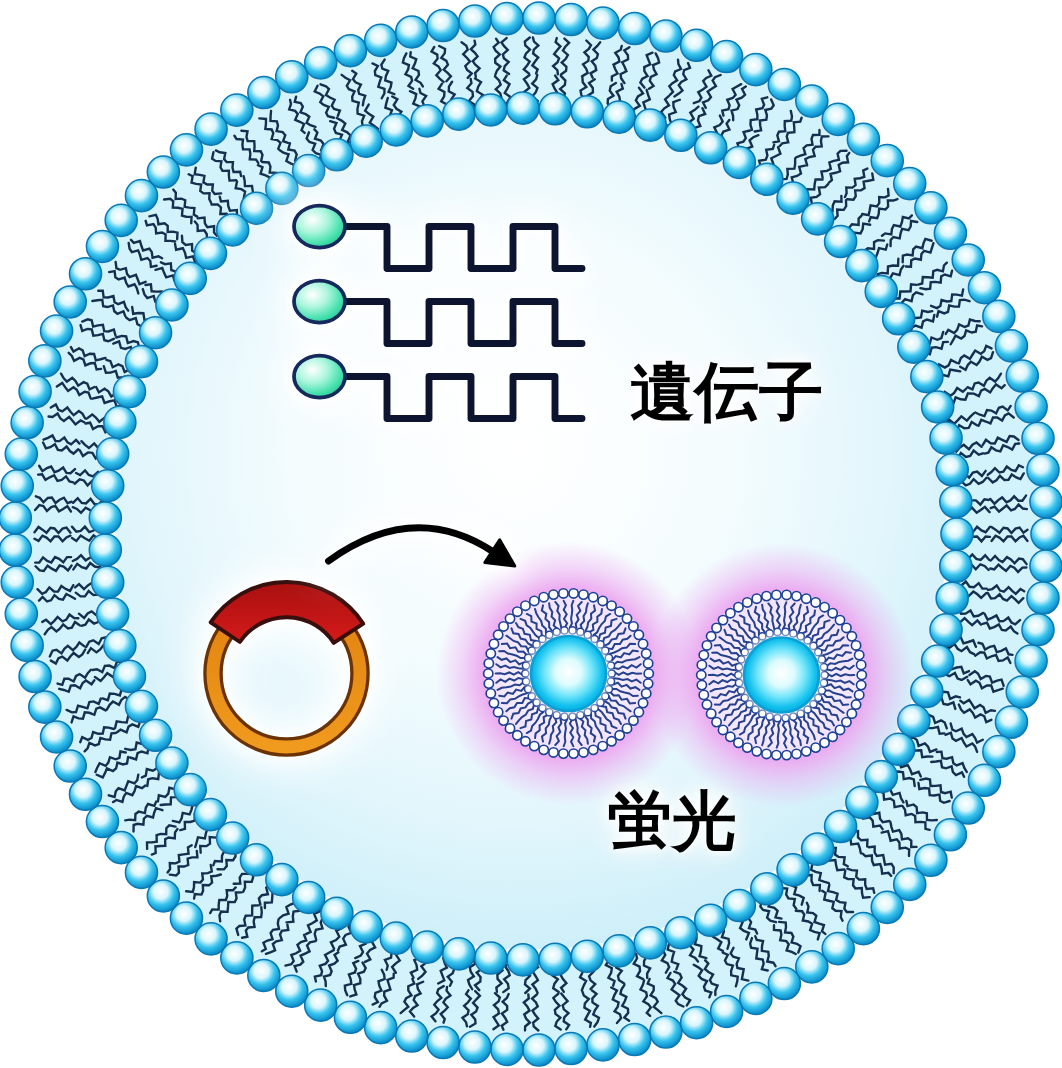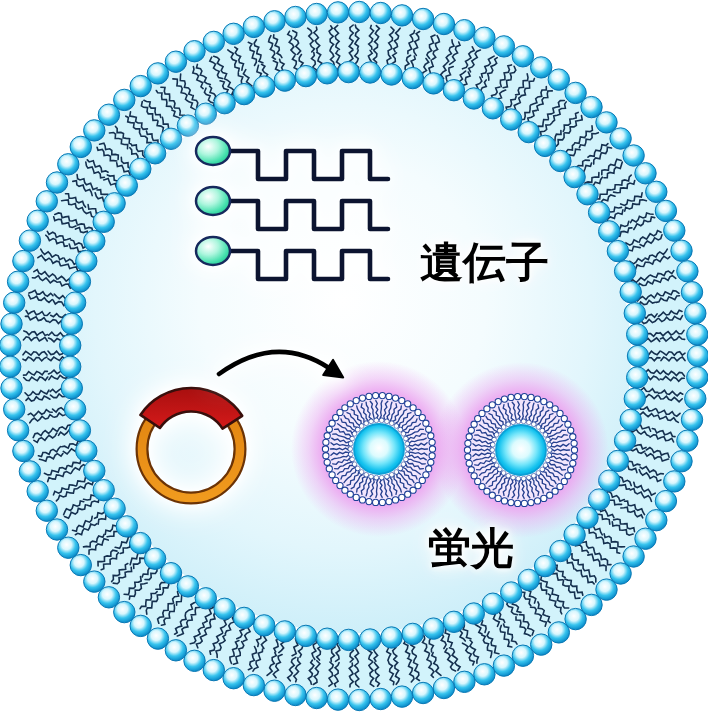--- a/index.html
+++ b/index.html
@@ -6,21 +6,21 @@
   body{width:708px;height:712px;overflow:hidden;}
   .stage{position:relative;width:708px;height:712px;font-family:"Liberation Sans",sans-serif;}
   #scene{position:absolute;left:0;top:0;}
   #genes,#plasmid,#arrow{filter:drop-shadow(0 0 4px #fff) drop-shadow(0 0 9px #fff) drop-shadow(0 0 15px rgba(255,255,255,.9));}
   .label{
     position:absolute;color:#000;font-weight:bold;font-size:43px;line-height:1;
     letter-spacing:0px;white-space:nowrap;
     text-shadow:0 0 6px #fff,0 0 10px #fff,0 0 16px #fff,0 0 24px #fff;
   }
   .gene-label{left:420px;top:241px;}
-  .fluor-label{left:428px;top:527px;}
+  .fluor-label{left:405px;top:527px;}
 </style>
 </head>
 <body>
 
 <div class="stage">
   <svg id="scene" width="708" height="712" viewBox="0 0 708 712">
     <defs id="defs">
   <radialGradient id="interiorGrad" cx="48%" cy="40%" r="68%">
     <stop offset="0%" stop-color="#ffffff"></stop>
     <stop offset="38%" stop-color="#f4fcfe"></stop>

